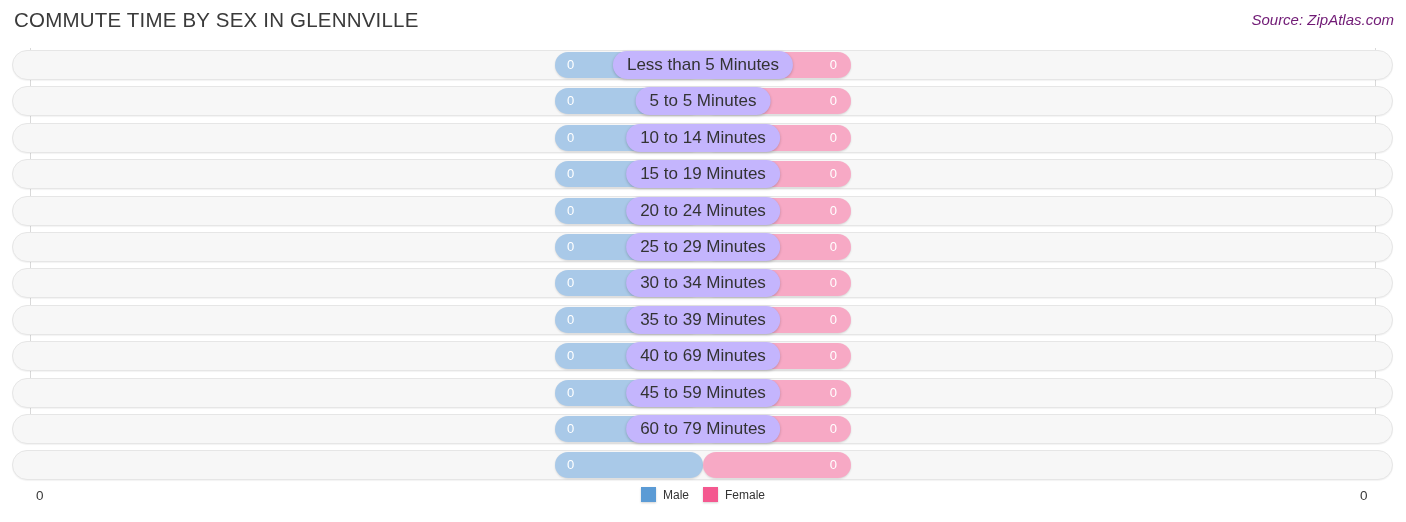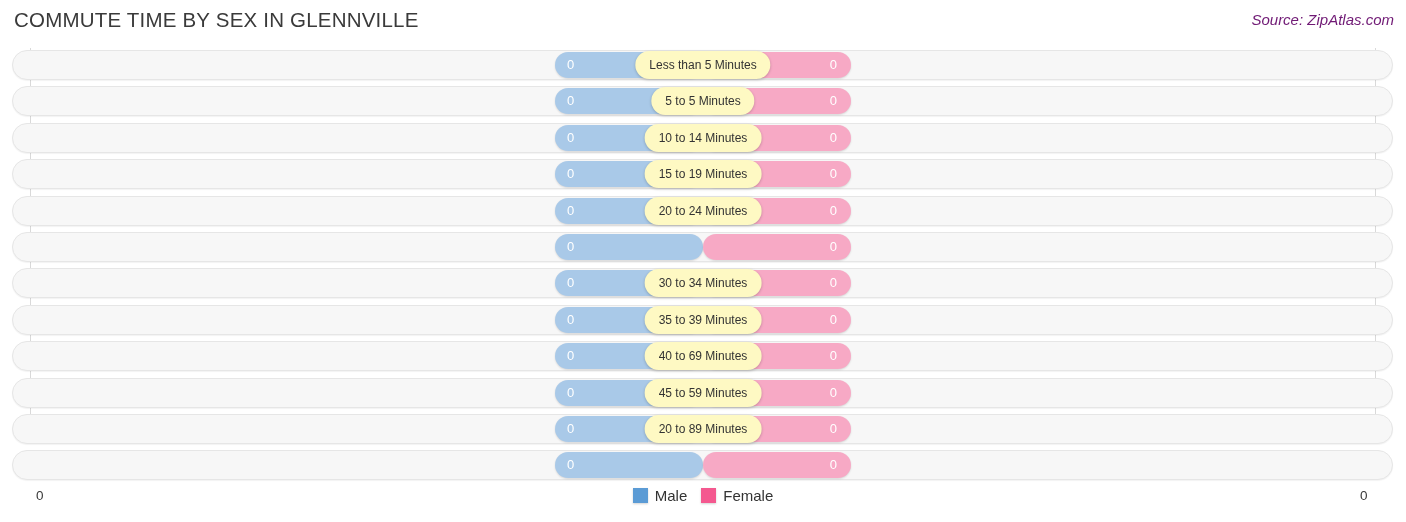--- a/index.html
+++ b/index.html
@@ -125,23 +125,23 @@
     line-height: 26px;
     font-size: 13px;
     color: #ffffff;
   }
   
   .label-pill {
     position: absolute;
     top: 1px;
     height: 28px;
     line-height: 28px;
-    background: #fef9c3;
+    background: #c4b5fd;
     border-radius: 14px;
-    font-size: 12px;
+    font-size: 17px;
     color: #333333;
     text-align: center;
     white-space: nowrap;
     padding: 0 14px;
     box-shadow: 0 1px 3px rgba(0,0,0,0.22);
     transform: translateX(-50%);
     left: 703px;
   }
 
   
@@ -176,21 +176,21 @@
     align-items: center;
     gap: 7px;
   }
   .legend-swatch {
     width: 15px;
     height: 15px;
     display: inline-block;
     box-shadow: 0 1px 2px rgba(0,0,0,0.18);
   }
   .legend-text {
-    font-size: 15px;
+    font-size: 12px;
     color: #333333;
   }
 </style>
 </head>
 <body>
 
 <div class="header">
   <div class="page-title">COMMUTE TIME BY SEX IN GLENNVILLE</div>
   <div class="source">Source: ZipAtlas.com</div>
 </div>
@@ -261,20 +261,21 @@
       </div>
       <div class="row">
         <div class="row-track"></div>
         <div class="bars">
           <div class="bar-male" style="right: 703px; width: 148px;">
             <span class="val">0</span>
           </div>
           <div class="bar-female" style="left: 703px; width: 148px;">
             <span class="val">0</span>
           </div>
+          <div class="label-pill">25 to 29 Minutes</div>
         </div>
       </div>
       <div class="row">
         <div class="row-track"></div>
         <div class="bars">
           <div class="bar-male" style="right: 703px; width: 148px;">
             <span class="val">0</span>
           </div>
           <div class="bar-female" style="left: 703px; width: 148px;">
             <span class="val">0</span>
@@ -320,21 +321,21 @@
       </div>
       <div class="row">
         <div class="row-track"></div>
         <div class="bars">
           <div class="bar-male" style="right: 703px; width: 148px;">
             <span class="val">0</span>
           </div>
           <div class="bar-female" style="left: 703px; width: 148px;">
             <span class="val">0</span>
           </div>
-          <div class="label-pill">20 to 89 Minutes</div>
+          <div class="label-pill">60 to 79 Minutes</div>
         </div>
       </div>
       <div class="row">
         <div class="row-track"></div>
         <div class="bars">
           <div class="bar-male" style="right: 703px; width: 148px;">
             <span class="val">0</span>
           </div>
           <div class="bar-female" style="left: 703px; width: 148px;">
             <span class="val">0</span>

